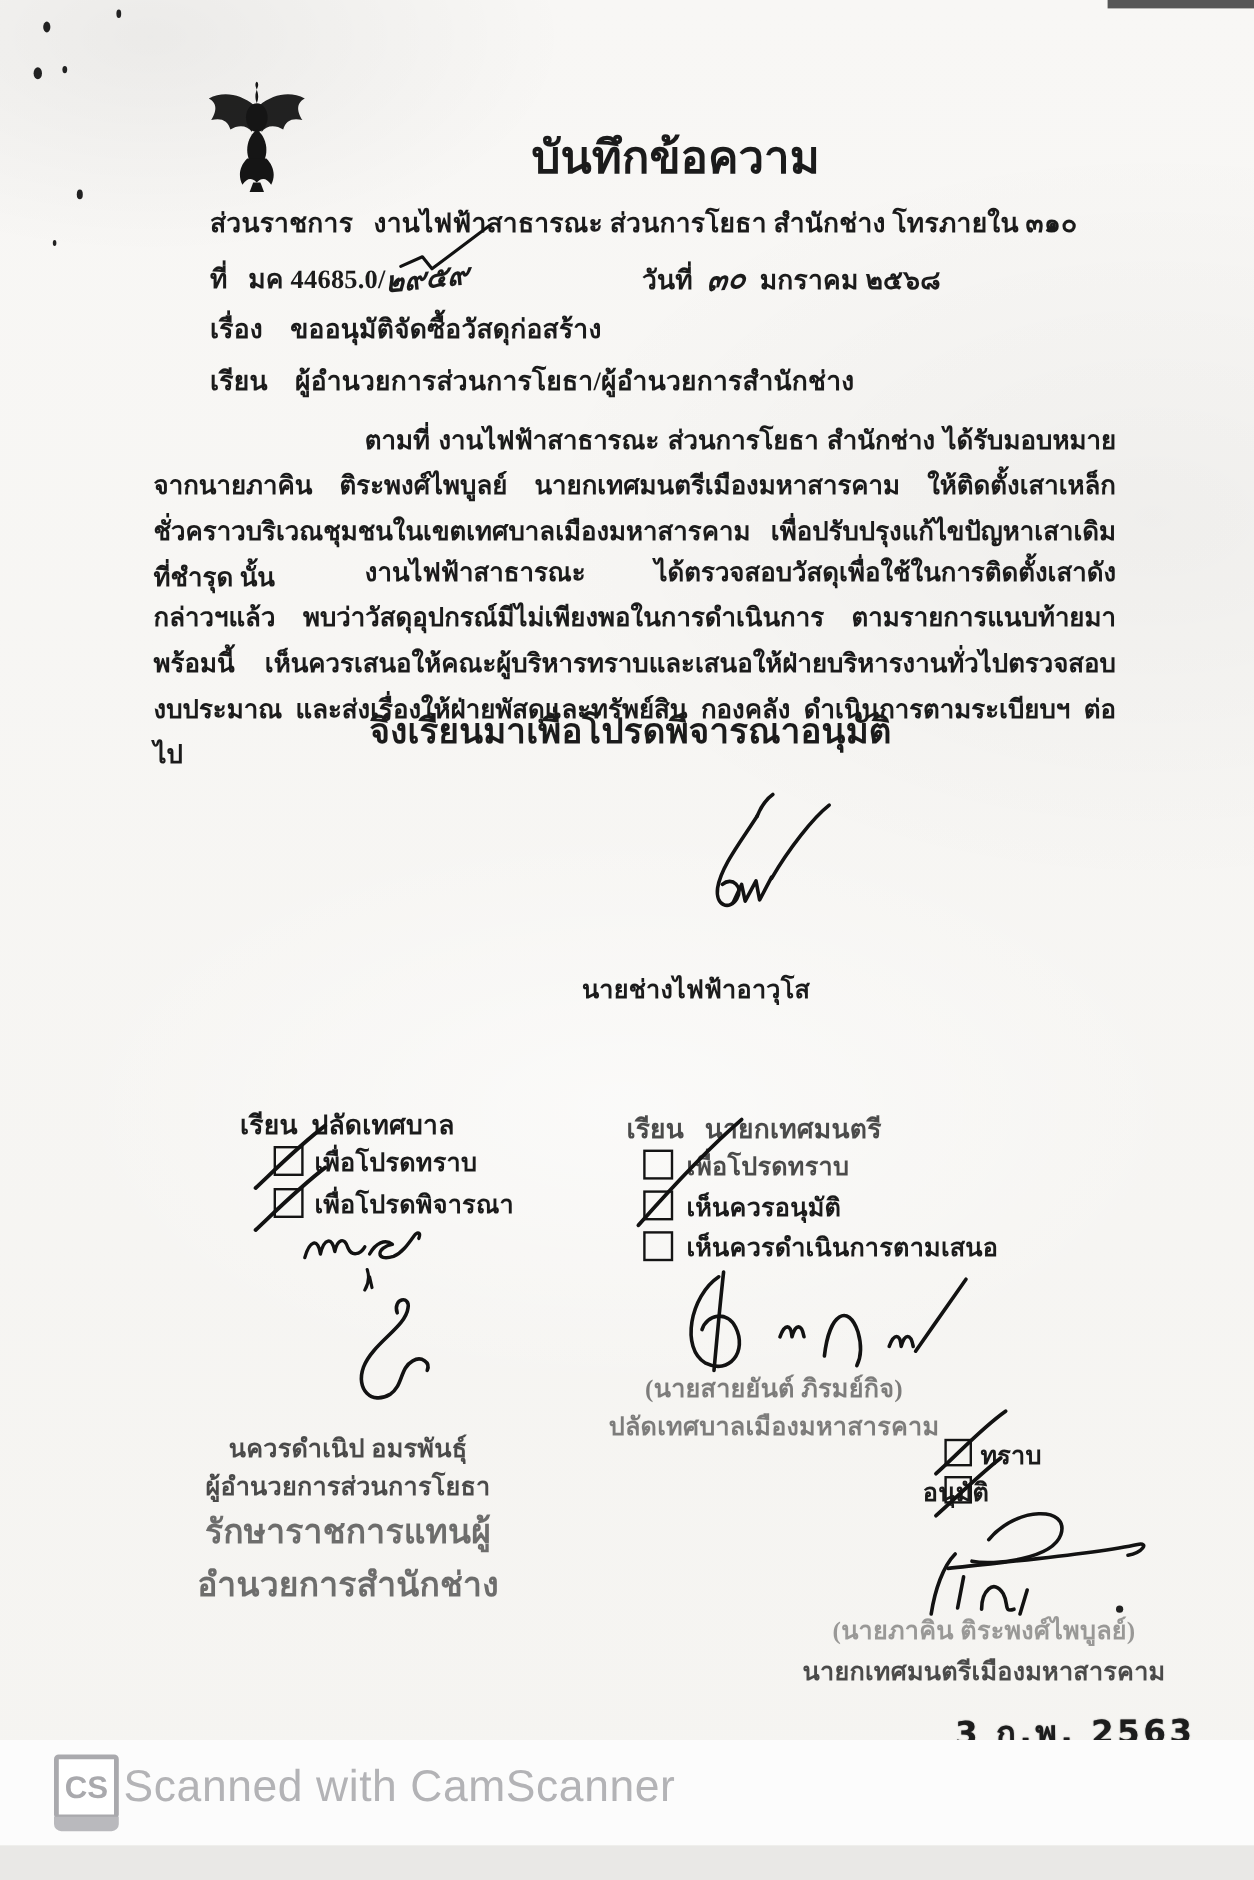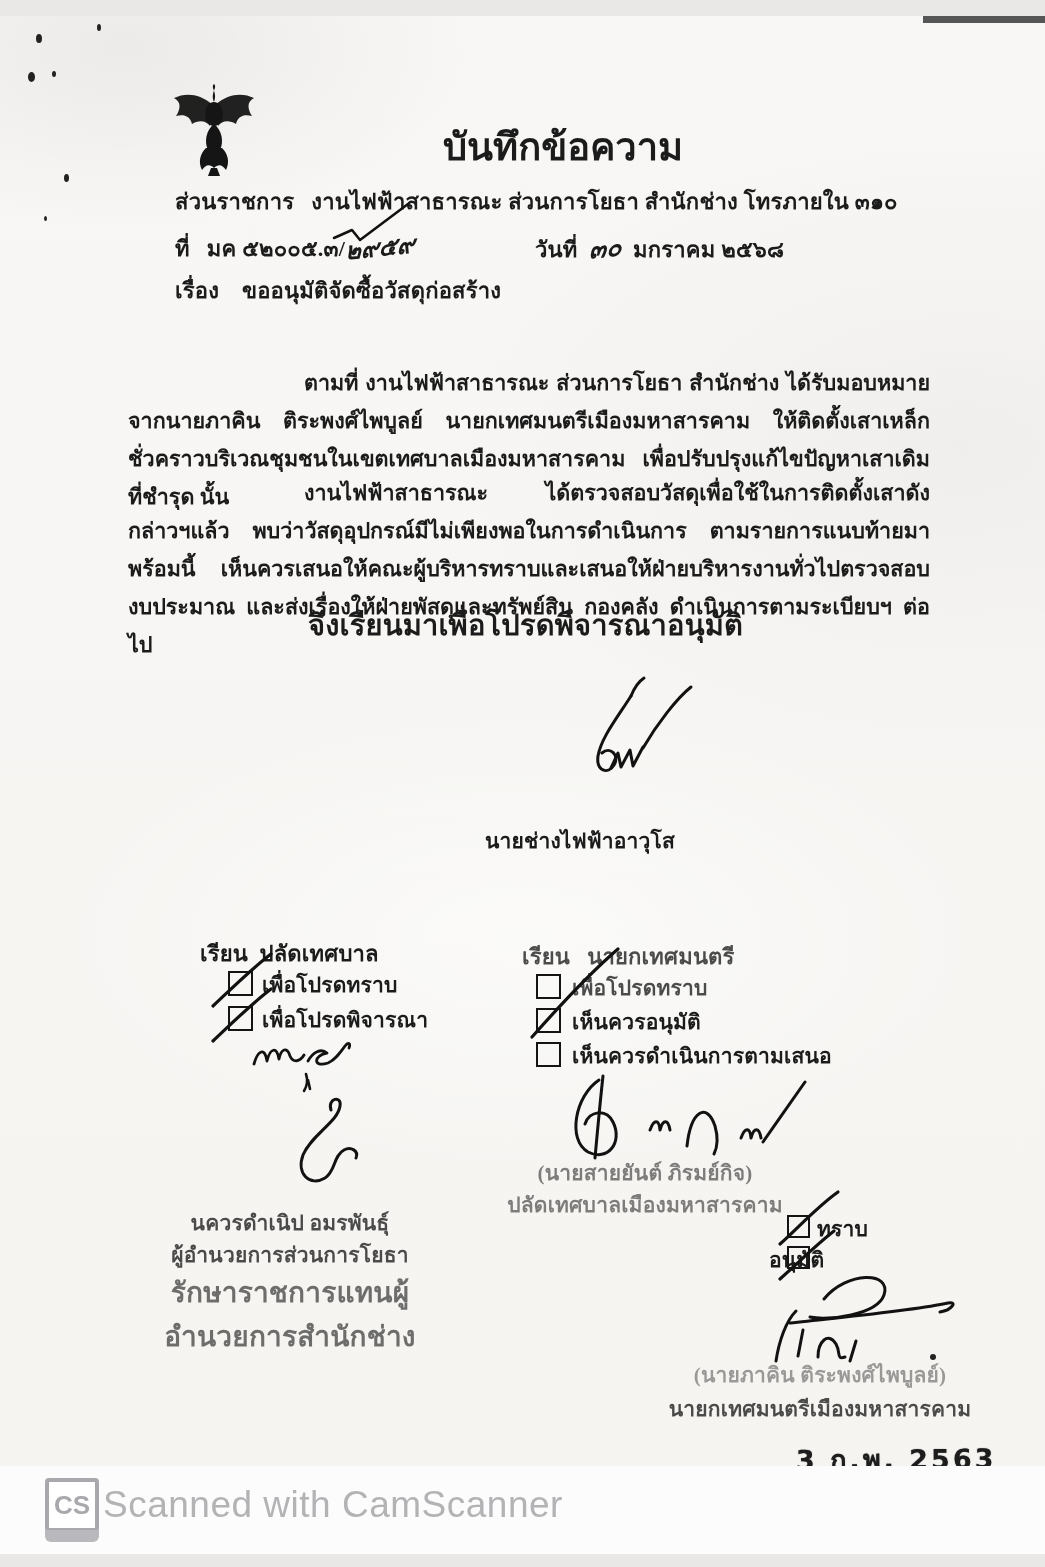--- a/index.html
+++ b/index.html
@@ -1,19 +1,19 @@
 <!DOCTYPE html>
 <html><head>
 <meta charset="utf-8">
 <style>
   html,body{margin:0;padding:0;background:#e9e8e6;}
   .page{
     position:relative;
     width:1045px;height:1538px;
-    margin:16px auto;
+    margin:0 auto;
     overflow:hidden;
     font-family:"Liberation Serif","DejaVu Serif",serif;
     color:#1b1b1b;
     background:
       radial-gradient(ellipse 500px 260px at 12% 2%, rgba(0,0,0,0.05), transparent 70%),
       radial-gradient(ellipse 700px 420px at 92% 28%, rgba(0,0,0,0.03), transparent 75%),
       radial-gradient(ellipse 600px 300px at 50% 60%, rgba(255,255,255,0.5), transparent 80%),
       linear-gradient(#f8f7f5,#f5f4f1);
   }
   .abs{position:absolute;}
@@ -100,38 +100,42 @@
 
   <div class="abs title" style="left:443px;top:100px;">บันทึกข้อความ</div>
 
   <div class="abs print t22" style="left:175px;top:168px;">
     <span>ส่วนราชการ</span>&nbsp;&nbsp;
     <span>งานไฟฟ้าสาธารณะ ส่วนการโยธา สำนักช่าง โทรภายใน ๓๑๐</span>
   </div>
 
   <div class="abs print t22" style="left:175px;top:212px;">
     <span>ที่</span>&nbsp;&nbsp;
-    <span>มค ๕๒๐๐๕.๓/</span><span class="hand" style="font-size:24px;">๒๙๕๙</span>
+    <span>มค 44685.0/</span><span class="hand" style="font-size:24px;">๒๙๕๙</span>
   </div>
 
   <svg class="ink" style="left:330px;top:182px;" width="90" height="50" viewBox="0 0 90 50">
     <path d="M4 40 L22 32 L30 42 L78 6" stroke-width="2.6"></path>
   </svg>
 
   <div class="abs print t22" style="left:535px;top:212px;">
     <span>วันที่</span>&nbsp;
     <span class="hand" style="font-size:25px;">๓๐</span>&nbsp;
     <span>มกราคม ๒๕๖๘</span>
   </div>
 
   <div class="abs print t22" style="left:175px;top:257px;">
     <span>เรื่อง</span>&nbsp;&nbsp;&nbsp;
     <span>ขออนุมัติจัดซื้อวัสดุก่อสร้าง</span>
   </div>
 
+  <div class="abs print t22" style="left:175px;top:300px;">
+    <span>เรียน</span>&nbsp;&nbsp;&nbsp;
+    <span>ผู้อำนวยการส่วนการโยธา/ผู้อำนวยการสำนักช่าง</span>
+  </div>
 
   <div class="abs para" style="left:128px;top:348px;">ตามที่ งานไฟฟ้าสาธารณะ ส่วนการโยธา สำนักช่าง ได้รับมอบหมายจากนายภาคิน ติระพงศ์ไพบูลย์ นายกเทศมนตรีเมืองมหาสารคาม ให้ติดตั้งเสาเหล็กชั่วคราวบริเวณชุมชนในเขตเทศบาลเมืองมหาสารคาม เพื่อปรับปรุงแก้ไขปัญหาเสาเดิมที่ชำรุด นั้น</div>
 
   <div class="abs para" style="left:128px;top:458px;">งานไฟฟ้าสาธารณะ ได้ตรวจสอบวัสดุเพื่อใช้ในการติดตั้งเสาดังกล่าวฯแล้ว พบว่าวัสดุอุปกรณ์มีไม่เพียงพอในการดำเนินการ ตามรายการแนบท้ายมาพร้อมนี้ เห็นควรเสนอให้คณะผู้บริหารทราบและเสนอให้ฝ่ายบริหารงานทั่วไปตรวจสอบงบประมาณ และส่งเรื่องให้ฝ่ายพัสดุและทรัพย์สิน กองคลัง ดำเนินการตามระเบียบฯ ต่อไป</div>
 
   <div class="abs print" style="left:308px;top:586px;font-size:29px;">จึงเรียนมาเพื่อโปรดพิจารณาอนุมัติ</div>
 
   <svg class="ink" style="left:545px;top:660px;" width="150" height="110" viewBox="0 0 150 110">
     <path d="M86 20 C90 10 96 4 99 2" stroke-width="3"></path>
     <path d="M86 20 C72 42 56 62 53 80 C51 95 63 99 69 89 C75 79 65 70 57 77" stroke-width="3"></path>

